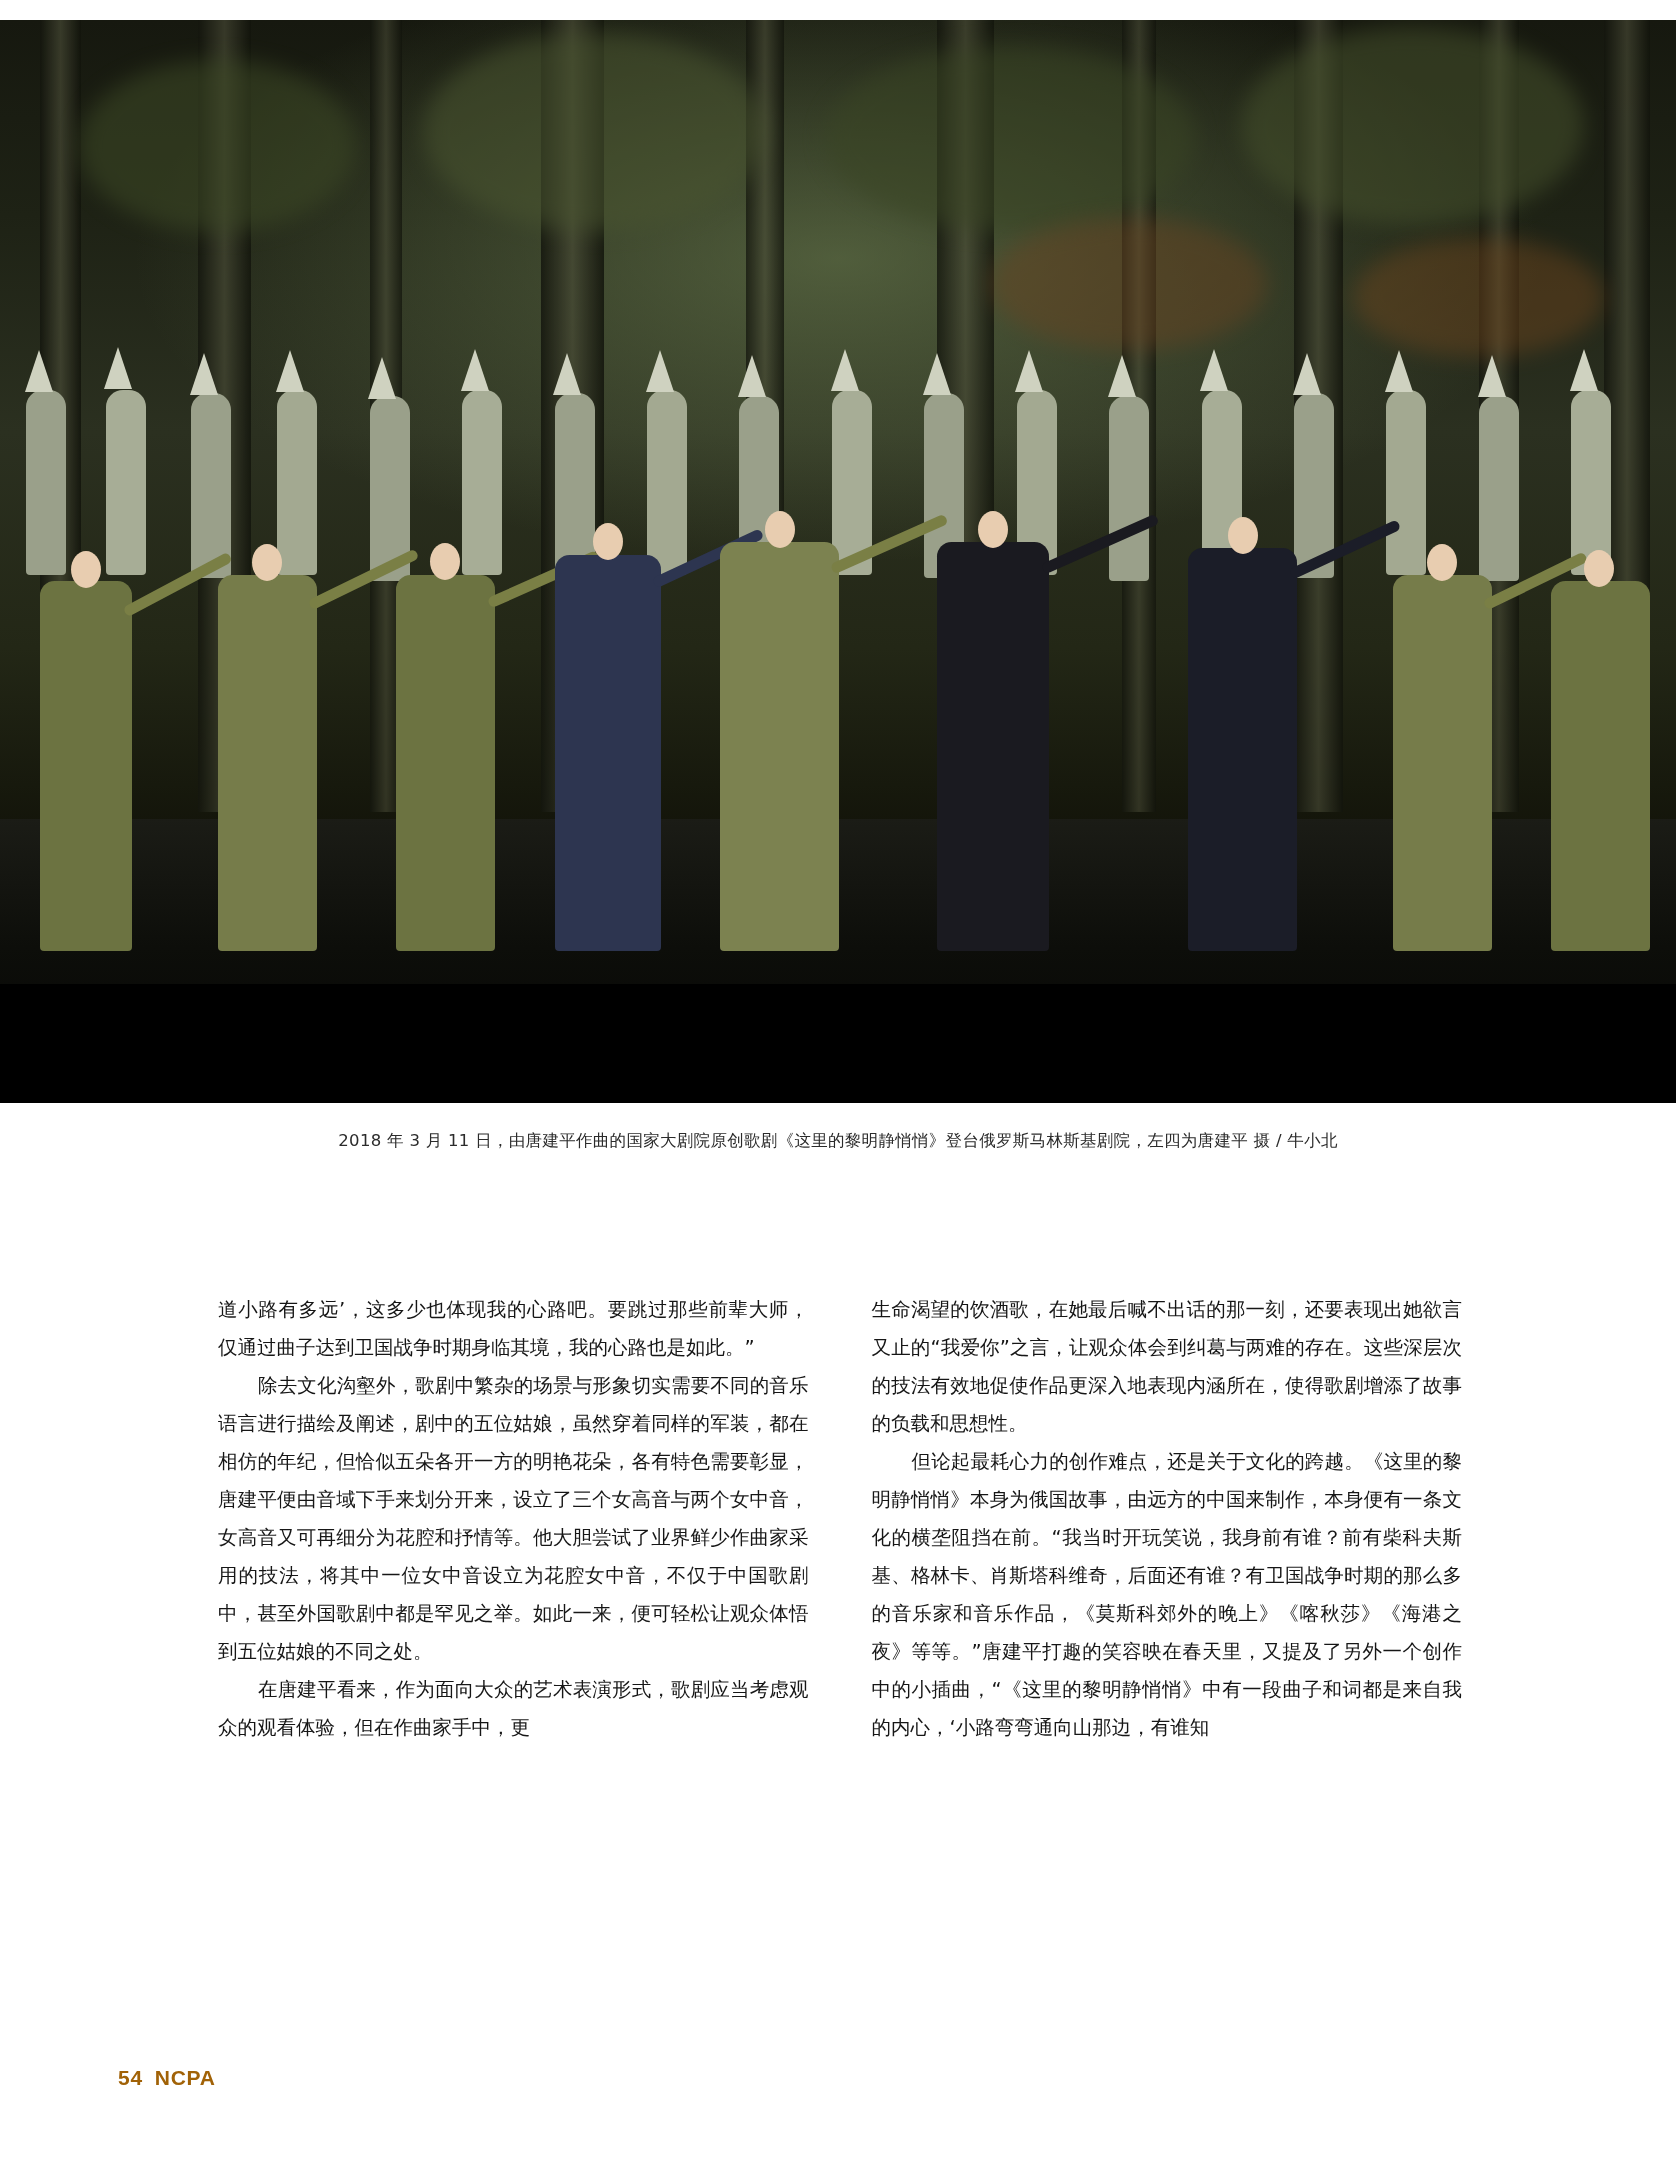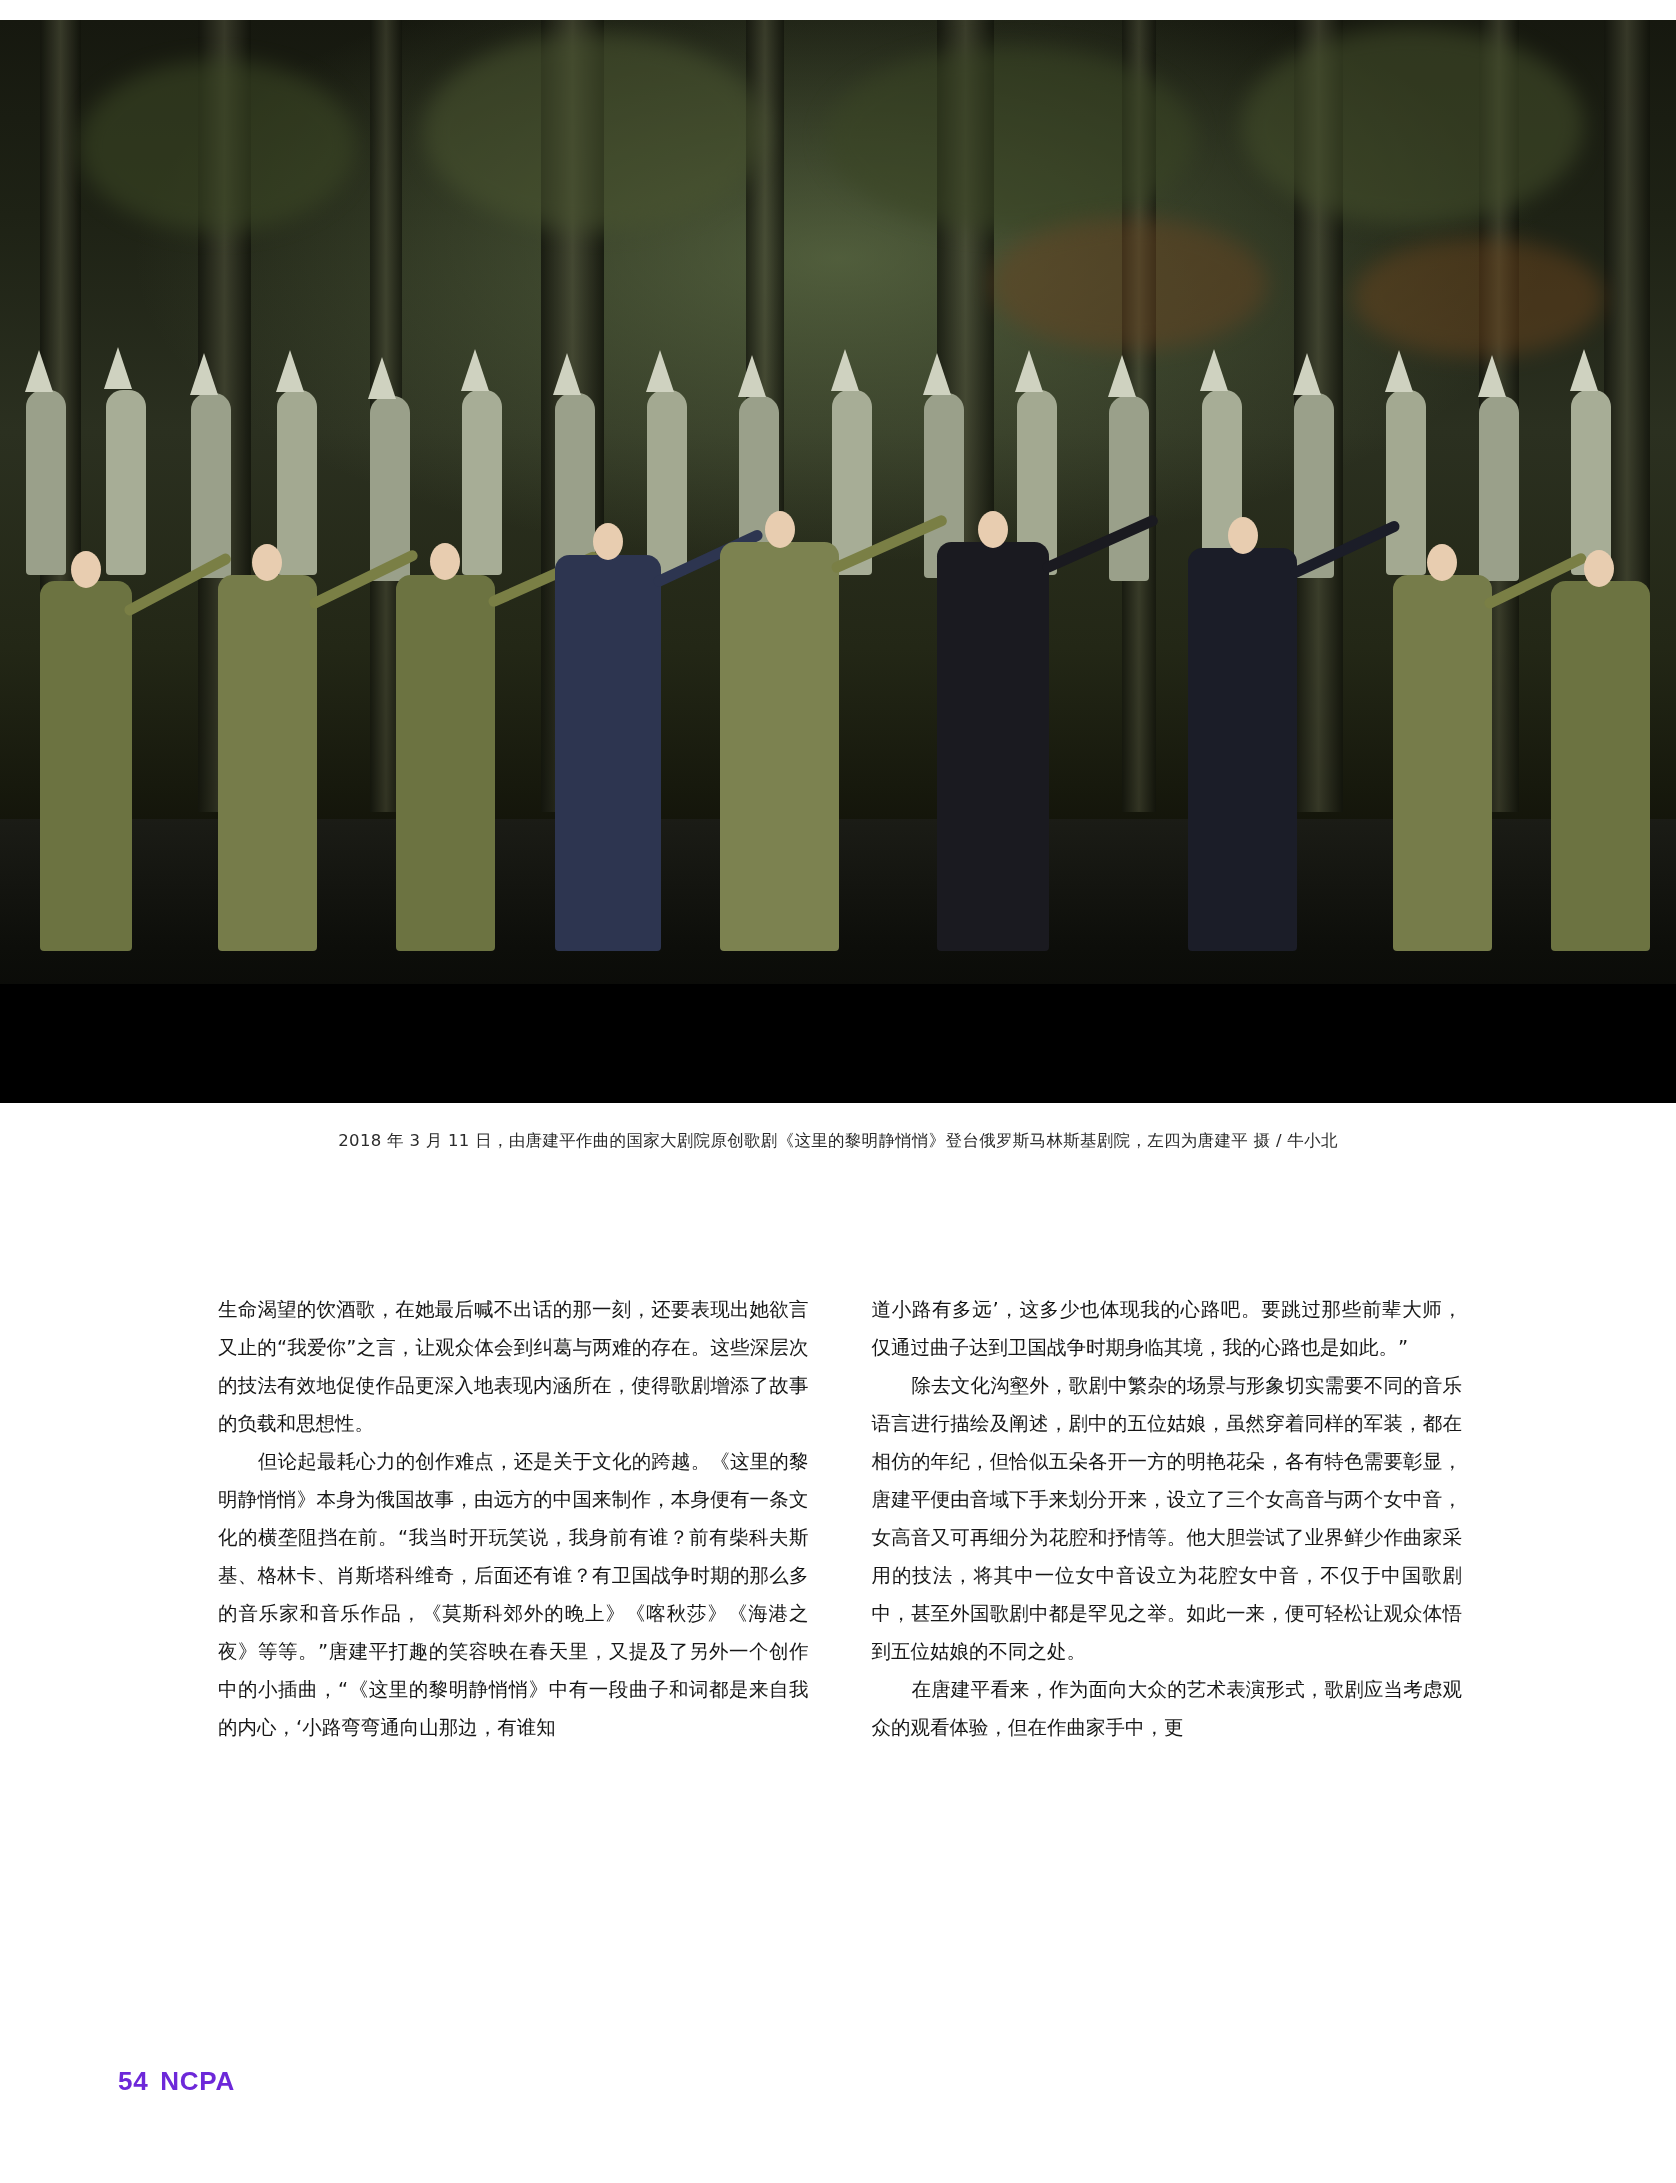--- a/index.html
+++ b/index.html
@@ -207,23 +207,23 @@
   }
   .col p.indent {
     text-indent: 40px;
   }
 
   
   .footer {
     position: absolute;
     left: 118px;
     top: 2066px;
-    font-size: 26px;
+    font-size: 21px;
     font-weight: bold;
-    color: #6d28d9;
+    color: #a16207;
     font-family: "Liberation Sans", sans-serif;
     letter-spacing: 0.7px;
   }
   .footer .pg { margin-right: 12px; }
 </style>
 </head>
 <body>
 
 <div class="header">
   <div class="header-band"></div>
@@ -336,26 +336,26 @@
     <div class="head" style="left:957px;width:132px; height:83px;"></div>
     <div class="head" style="left:1254px;width:112px; height:69px;"></div>
     <div class="head" style="left:1472px;width:132px; height:79px;"></div>
   </div>
 </div>
 
 <div class="caption">2018 年 3 月 11 日，由唐建平作曲的国家大剧院原创歌剧《这里的黎明静悄悄》登台俄罗斯马林斯基剧院，左四为唐建平  摄 / 牛小北</div>
 
 <div class="columns">
   <div class="col">
-    <p>生命渴望的饮酒歌，在她最后喊不出话的那一刻，还要表现出她欲言又止的“我爱你”之言，让观众体会到纠葛与两难的存在。这些深层次的技法有效地促使作品更深入地表现内涵所在，使得歌剧增添了故事的负载和思想性。</p>
-    <p class="indent">但论起最耗心力的创作难点，还是关于文化的跨越。《这里的黎明静悄悄》本身为俄国故事，由远方的中国来制作，本身便有一条文化的横垄阻挡在前。“我当时开玩笑说，我身前有谁？前有柴科夫斯基、格林卡、肖斯塔科维奇，后面还有谁？有卫国战争时期的那么多的音乐家和音乐作品，《莫斯科郊外的晚上》《喀秋莎》《海港之夜》等等。”唐建平打趣的笑容映在春天里，又提及了另外一个创作中的小插曲，“《这里的黎明静悄悄》中有一段曲子和词都是来自我的内心，‘小路弯弯通向山那边，有谁知</p>
-  </div>
-  <div class="col">
     <p>道小路有多远’，这多少也体现我的心路吧。要跳过那些前辈大师，仅通过曲子达到卫国战争时期身临其境，我的心路也是如此。”</p>
     <p class="indent">除去文化沟壑外，歌剧中繁杂的场景与形象切实需要不同的音乐语言进行描绘及阐述，剧中的五位姑娘，虽然穿着同样的军装，都在相仿的年纪，但恰似五朵各开一方的明艳花朵，各有特色需要彰显，唐建平便由音域下手来划分开来，设立了三个女高音与两个女中音，女高音又可再细分为花腔和抒情等。他大胆尝试了业界鲜少作曲家采用的技法，将其中一位女中音设立为花腔女中音，不仅于中国歌剧中，甚至外国歌剧中都是罕见之举。如此一来，便可轻松让观众体悟到五位姑娘的不同之处。</p>
     <p class="indent">在唐建平看来，作为面向大众的艺术表演形式，歌剧应当考虑观众的观看体验，但在作曲家手中，更</p>
   </div>
+  <div class="col">
+    <p>生命渴望的饮酒歌，在她最后喊不出话的那一刻，还要表现出她欲言又止的“我爱你”之言，让观众体会到纠葛与两难的存在。这些深层次的技法有效地促使作品更深入地表现内涵所在，使得歌剧增添了故事的负载和思想性。</p>
+    <p class="indent">但论起最耗心力的创作难点，还是关于文化的跨越。《这里的黎明静悄悄》本身为俄国故事，由远方的中国来制作，本身便有一条文化的横垄阻挡在前。“我当时开玩笑说，我身前有谁？前有柴科夫斯基、格林卡、肖斯塔科维奇，后面还有谁？有卫国战争时期的那么多的音乐家和音乐作品，《莫斯科郊外的晚上》《喀秋莎》《海港之夜》等等。”唐建平打趣的笑容映在春天里，又提及了另外一个创作中的小插曲，“《这里的黎明静悄悄》中有一段曲子和词都是来自我的内心，‘小路弯弯通向山那边，有谁知</p>
+  </div>
 </div>
 
 <div class="footer">
   <span class="pg">54</span><span>NCPA</span>
 </div>
 
 
 </body></html>

